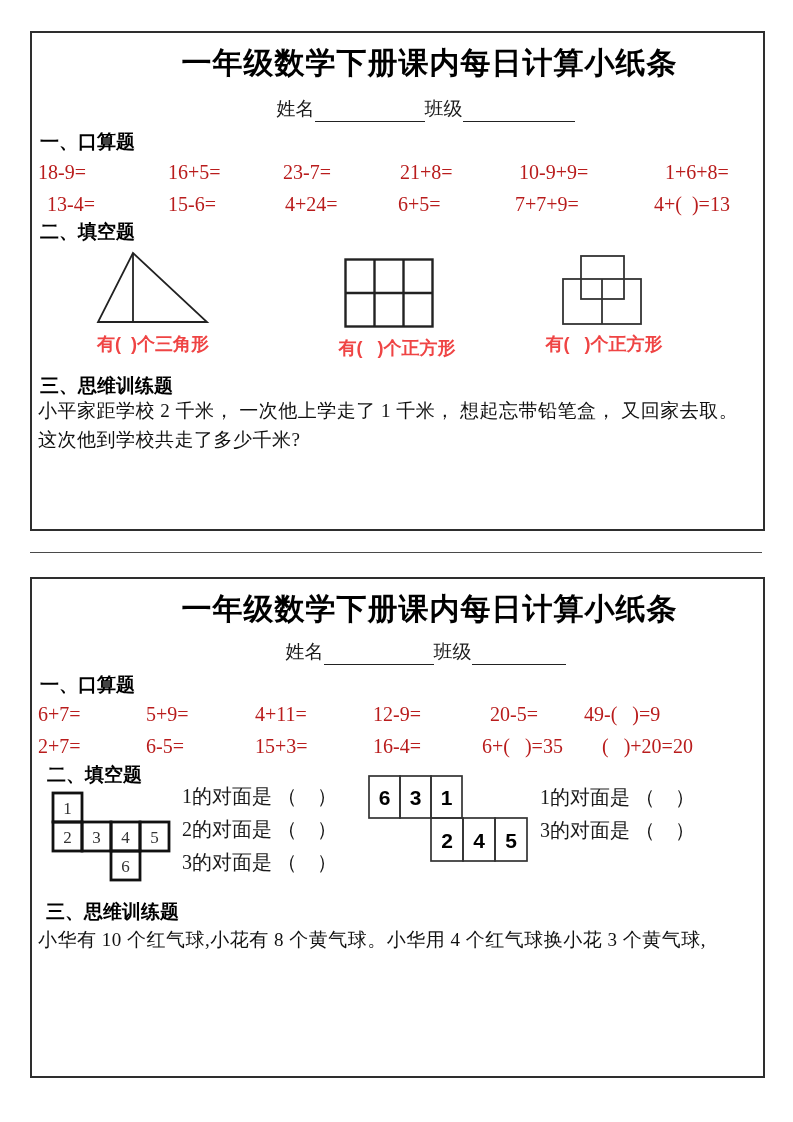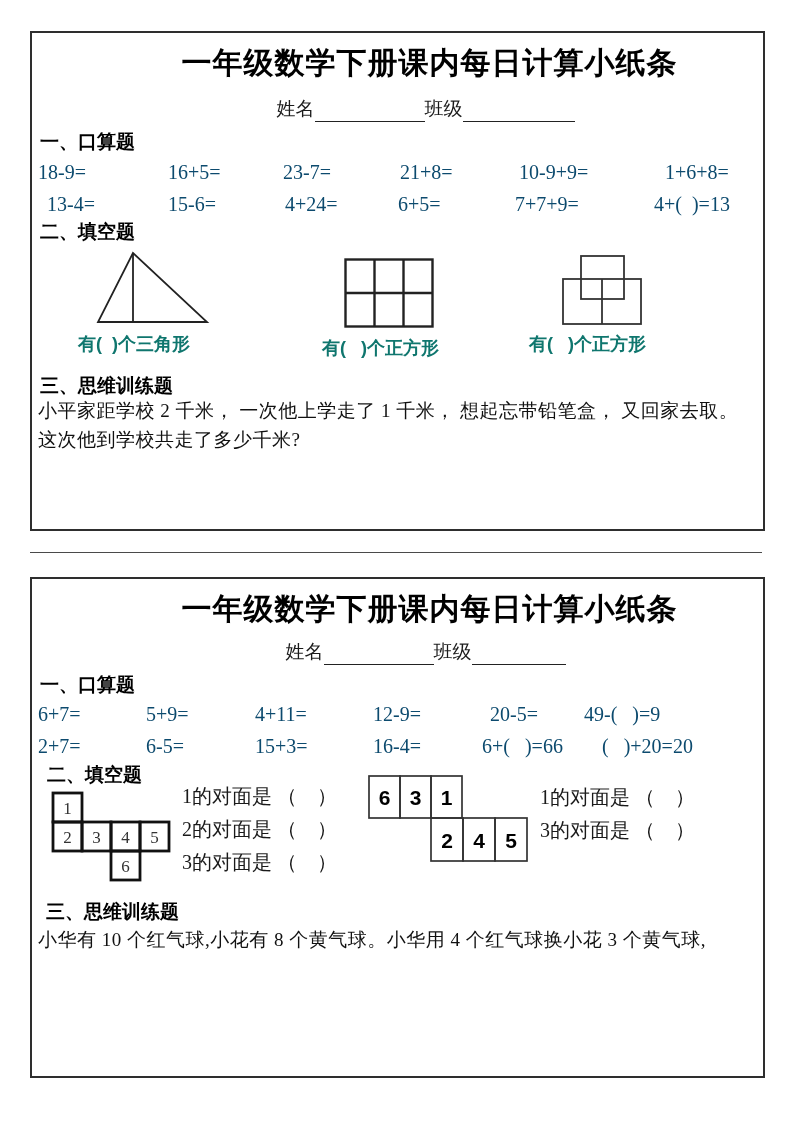--- a/index.html
+++ b/index.html
@@ -16,24 +16,24 @@
   .nameline{position:absolute;left:0;right:0;text-align:center;font-size:19px;transform:translateX(28px);}
   .sheet1 .nameline{top:63px;}
   .sheet2 .nameline{top:60px;}
   .uline{display:inline-block;border-bottom:1.5px solid #222;height:20px;vertical-align:bottom;}
   .uline.u1{width:110px;}
   .uline.u2{width:112px;}
 
   .sec-header{position:absolute;font-weight:bold;font-size:19px;color:#000;
               font-family:"Liberation Sans","DejaVu Sans",sans-serif;}
 
-  .oral-cell{position:absolute;font-size:20px;white-space:pre;color:#0c4a6e;}
+  .oral-cell{position:absolute;font-size:20px;white-space:pre;color:#b91c1c;}
 
-  .shape-label{position:absolute;width:150px;text-align:left;font-weight:bold;font-size:18px;
-               white-space:pre;color:#0f766e;font-family:"Liberation Sans","DejaVu Sans",sans-serif;}
+  .shape-label{position:absolute;width:150px;text-align:center;font-weight:bold;font-size:18px;
+               white-space:pre;color:#ef4444;font-family:"Liberation Sans","DejaVu Sans",sans-serif;}
 
   .think-text{position:absolute;left:6px;right:4px;font-size:19px;letter-spacing:0.5px;color:#111;}
 
   .net-q{position:absolute;font-size:20px;white-space:pre;color:#1a1a1a;}
 
   svg{position:absolute;overflow:visible;}
   .net-num-light{font-family:"Liberation Serif","DejaVu Serif",serif;font-size:17px;fill:#333;}
   .net-num-bold{font-family:"Liberation Sans","DejaVu Sans",sans-serif;font-weight:bold;font-size:21px;fill:#000;}
 </style>
 </head>
@@ -107,21 +107,21 @@
     <span class="oral-cell" style="left:114px;top:124px;">5+9=</span>
     <span class="oral-cell" style="left:223px;top:124px;">4+11=</span>
     <span class="oral-cell" style="left:341px;top:124px;">12-9=</span>
     <span class="oral-cell" style="left:458px;top:124px;">20-5=</span>
     <span class="oral-cell" style="left:552px;top:124px;">49-(   )=9</span>
 
     <span class="oral-cell" style="left:6px;top:156px;">2+7=</span>
     <span class="oral-cell" style="left:114px;top:156px;">6-5=</span>
     <span class="oral-cell" style="left:223px;top:156px;">15+3=</span>
     <span class="oral-cell" style="left:341px;top:156px;">16-4=</span>
-    <span class="oral-cell" style="left:450px;top:156px;">6+(   )=66</span>
+    <span class="oral-cell" style="left:450px;top:156px;">6+(   )=35</span>
     <span class="oral-cell" style="left:570px;top:156px;">(   )+20=20</span>
 
     <div class="sec-header" style="left:15px;top:183px;">二、填空题</div>
 
     <svg style="left:19px;top:212px;" width="122" height="92" viewBox="0 0 122 92">
       <rect x="2" y="2" width="29" height="29" fill="none" stroke="#111" stroke-width="2.8"></rect>
       <rect x="2" y="31" width="29" height="29" fill="none" stroke="#111" stroke-width="2.8"></rect>
       <rect x="31" y="31" width="29" height="29" fill="none" stroke="#111" stroke-width="2.8"></rect>
       <rect x="60" y="31" width="29" height="29" fill="none" stroke="#111" stroke-width="2.8"></rect>
       <rect x="89" y="31" width="29" height="29" fill="none" stroke="#111" stroke-width="2.8"></rect>

